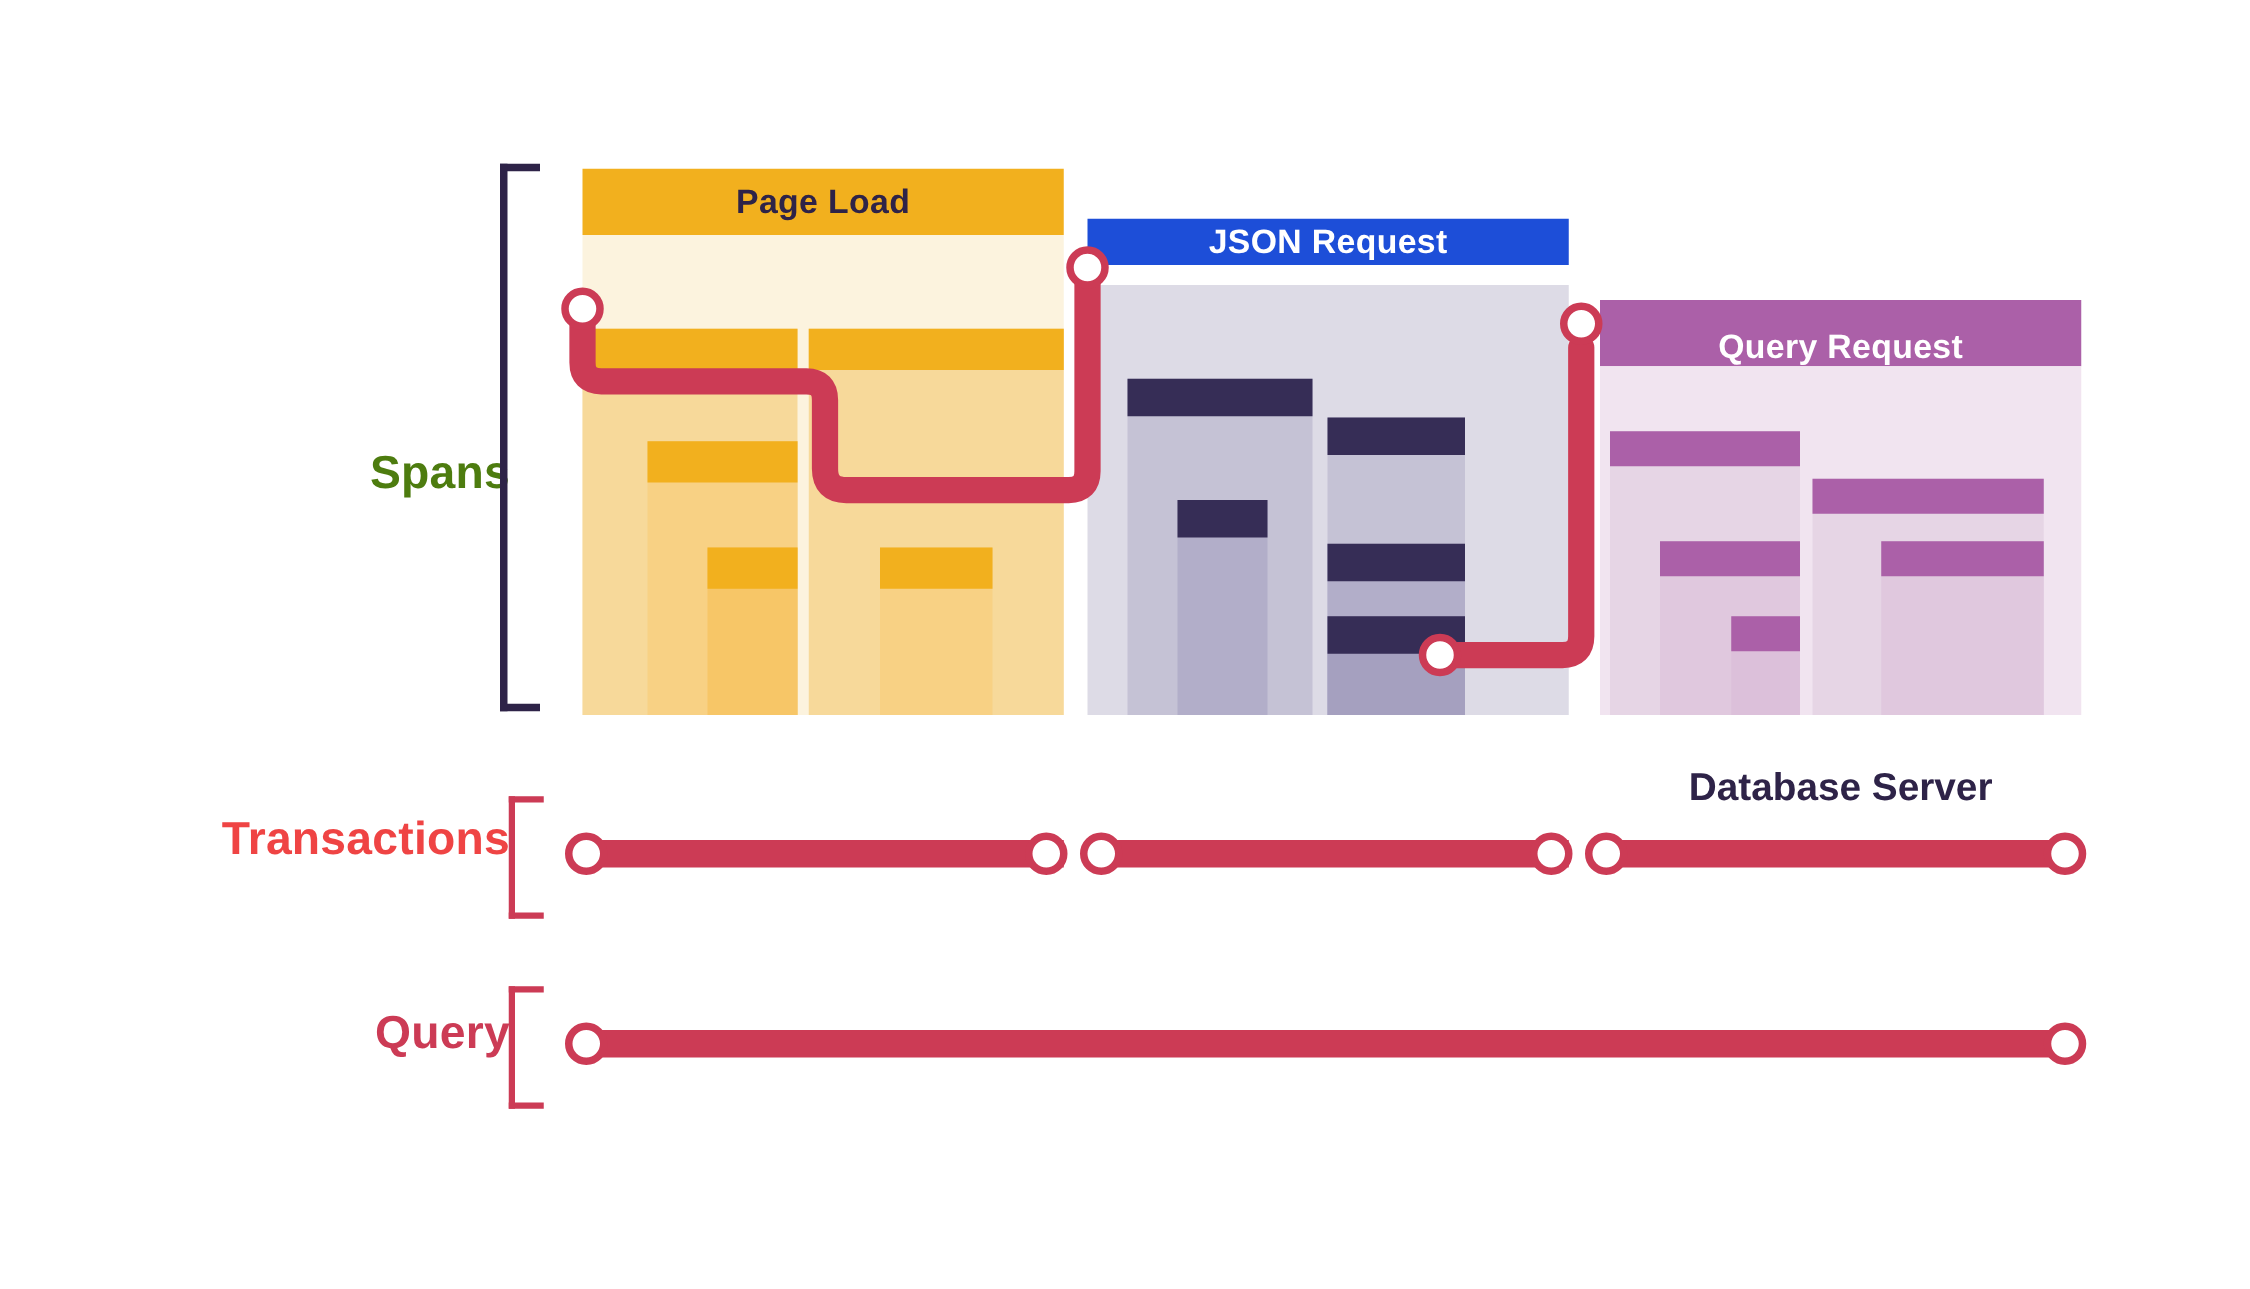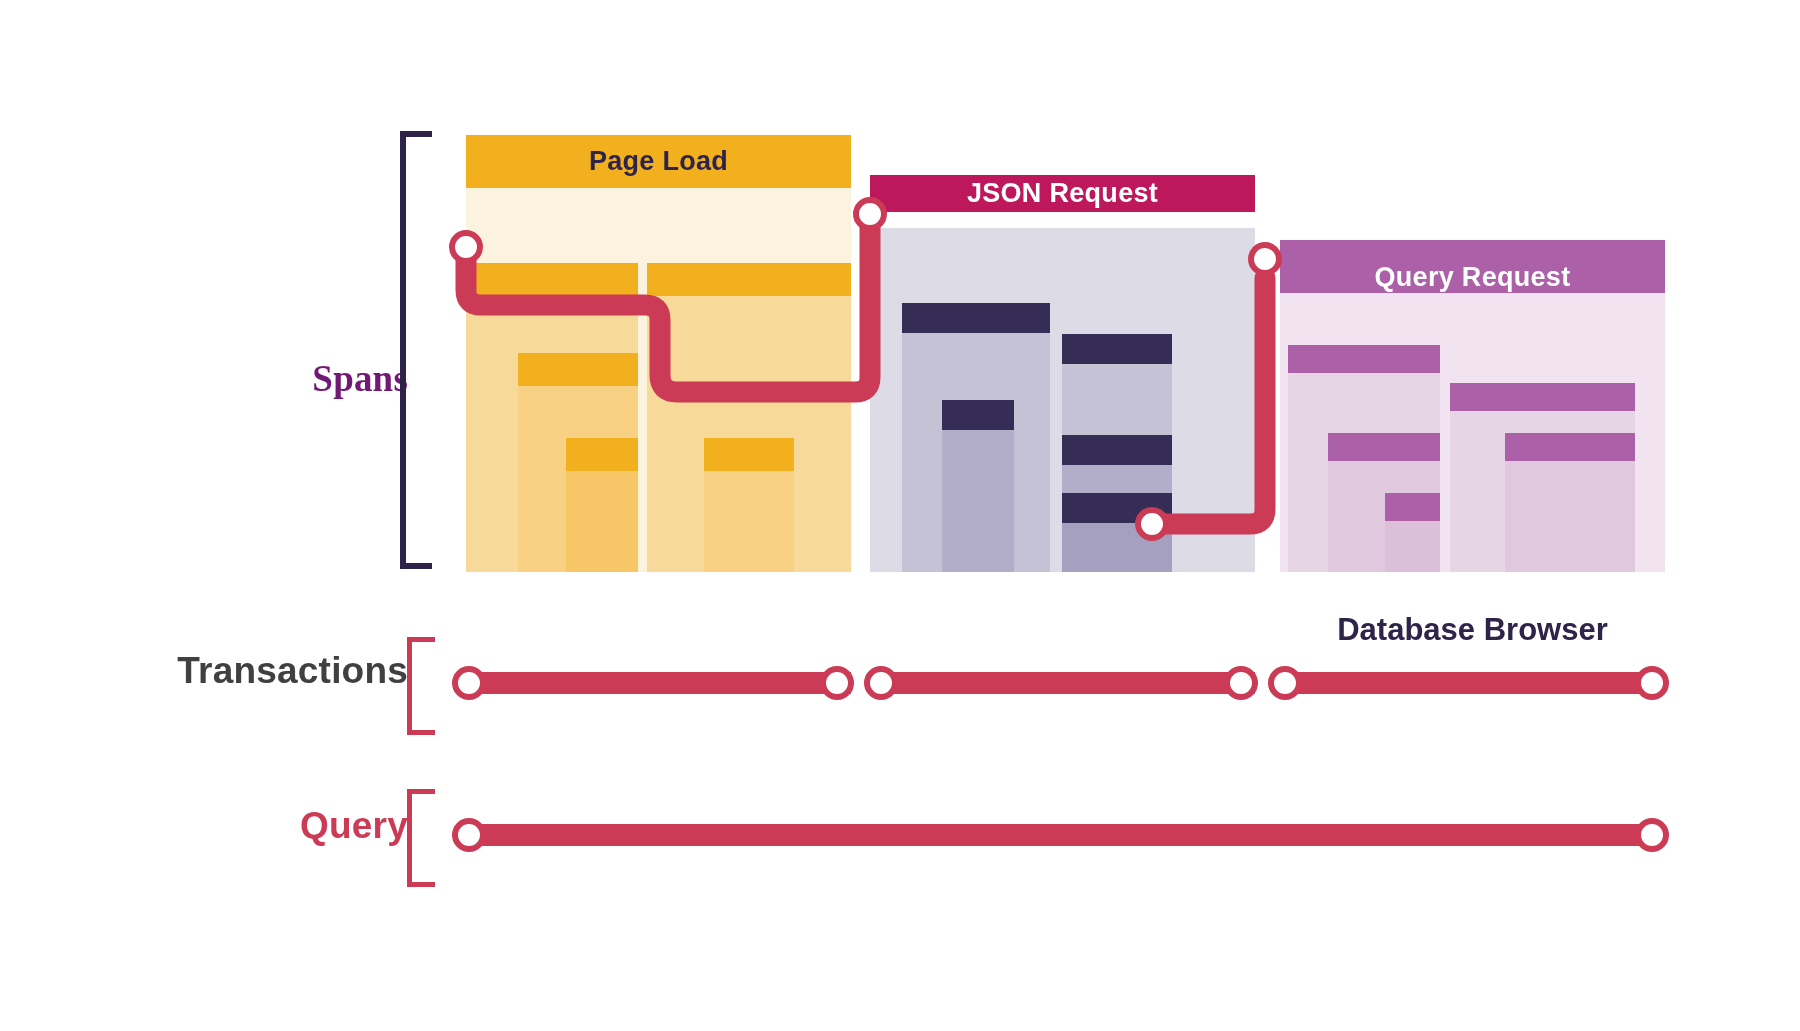--- a/index.html
+++ b/index.html
@@ -26,28 +26,27 @@
     position: absolute;
     font-weight: bold;
     letter-spacing: 0.2px;
     white-space: nowrap;
     text-align: right;
   }
   #label-spans {
     right: 1392px;
     top: 357px;
     font-size: 37px;
-    color: #701a75;
-    font-family: Liberation Serif, serif;
+    color: #4d7c0f;
   }
   #label-transactions {
     right: 1392px;
     top: 650px;
     font-size: 37px;
-    color: #404040;
+    color: #ef4444;
     text-align: center;
   }
   #label-trace {
     right: 1392px;
     top: 805px;
     font-size: 37px;
     color: #cc3b55;
   }
 
   
@@ -108,21 +107,21 @@
   .sub { position: absolute; box-sizing: border-box; }
   .sub-head { position: absolute; left: 0; top: 0; width: 100%; }
 
   
   #panel-browser { left: 466px; top: 135px; width: 385px; height: 407px; }
   #panel-browser .panel-header { height: 53px; background: #f2b01e; color: #2e2348; }
   #panel-browser .panel-body { top: 53px; height: 384px; background: #fcf3de; }
 
   
   #panel-backend { left: 870px; top: 175px; width: 385px; height: 397px; }
-  #panel-backend .panel-header { height: 37px; background: #be185d; color: #ffffff; }
+  #panel-backend .panel-header { height: 37px; background: #1d4ed8; color: #ffffff; }
   #panel-backend .panel-body { top: 53px; height: 344px; background: #dddbe6; }
 
   
   #panel-database { left: 1280px; top: 240px; width: 385px; height: 332px; }
   #panel-database .panel-header { height: 53px; background: #ab60a8; color: #ffffff; align-items: flex-end; }
   #panel-database .panel-body { top: 53px; height: 279px; background: #f1e4f0; }
 
   
   .service-caption {
     position: absolute;
@@ -235,21 +234,21 @@
       </div>
       <div class="sub" style="left:170px;top:90px;width:185px;height:189px;background:#e6d5e5;">
         <div class="sub-head" style="height:28px;background:#ab60a8;"></div>
       </div>
       <div class="sub" style="left:225px;top:140px;width:130px;height:139px;background:#e0c8de;">
         <div class="sub-head" style="height:28px;background:#ab60a8;"></div>
       </div>
     </div>
   </div>
 
-  <div class="service-caption" id="caption-database">Database Browser</div>
+  <div class="service-caption" id="caption-database">Database Server</div>
 
   <svg id="connectors" viewBox="0 0 1800 1031">
 
     <path d="M 466 247
              L 466 290
              Q 466 305 481 305
              L 645 305
              Q 660 305 660 320
              L 660 375
              Q 660 392 677 392

